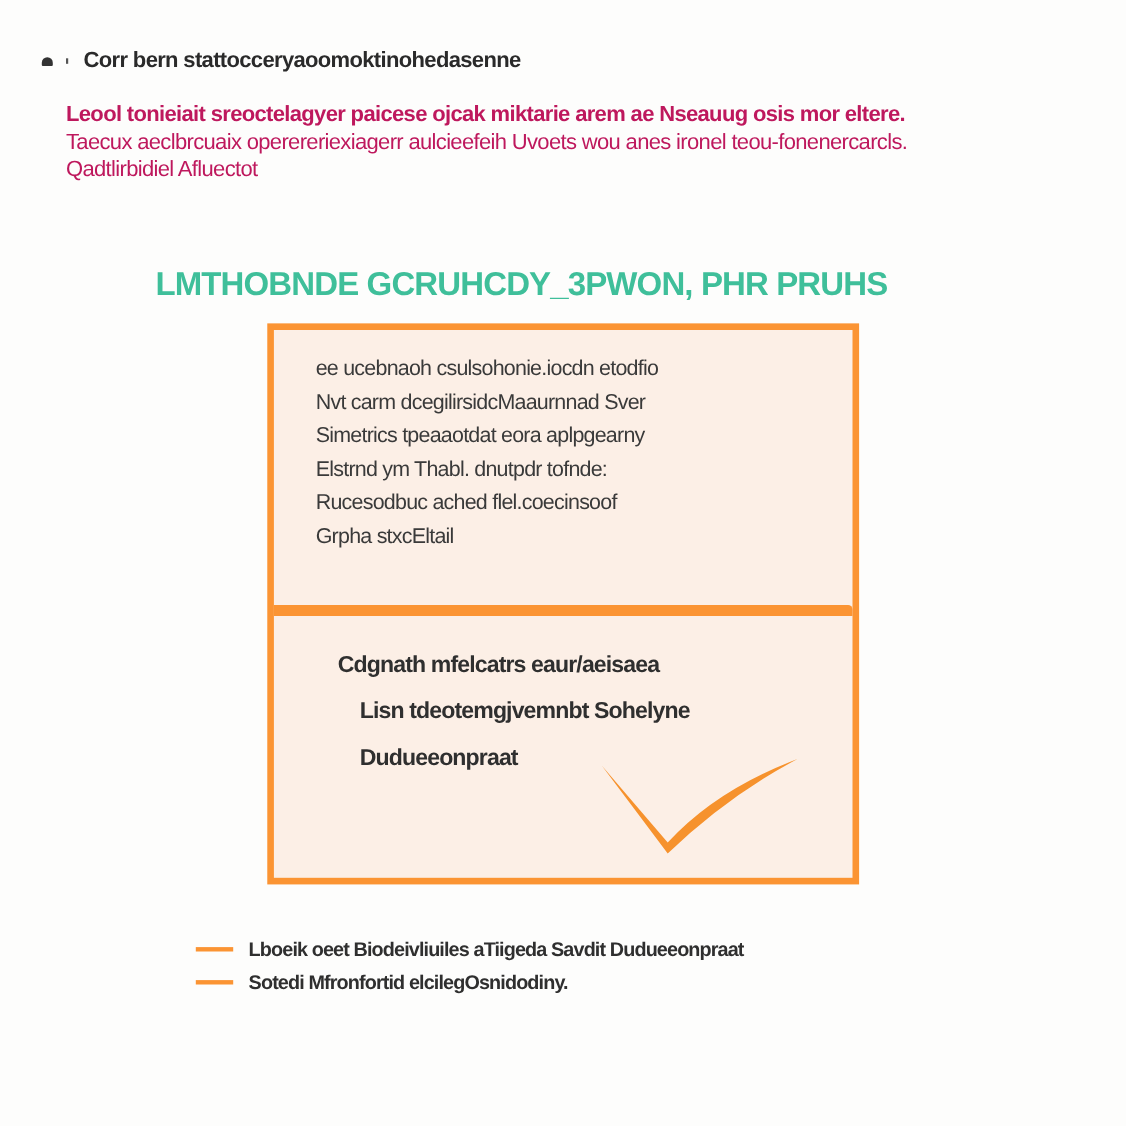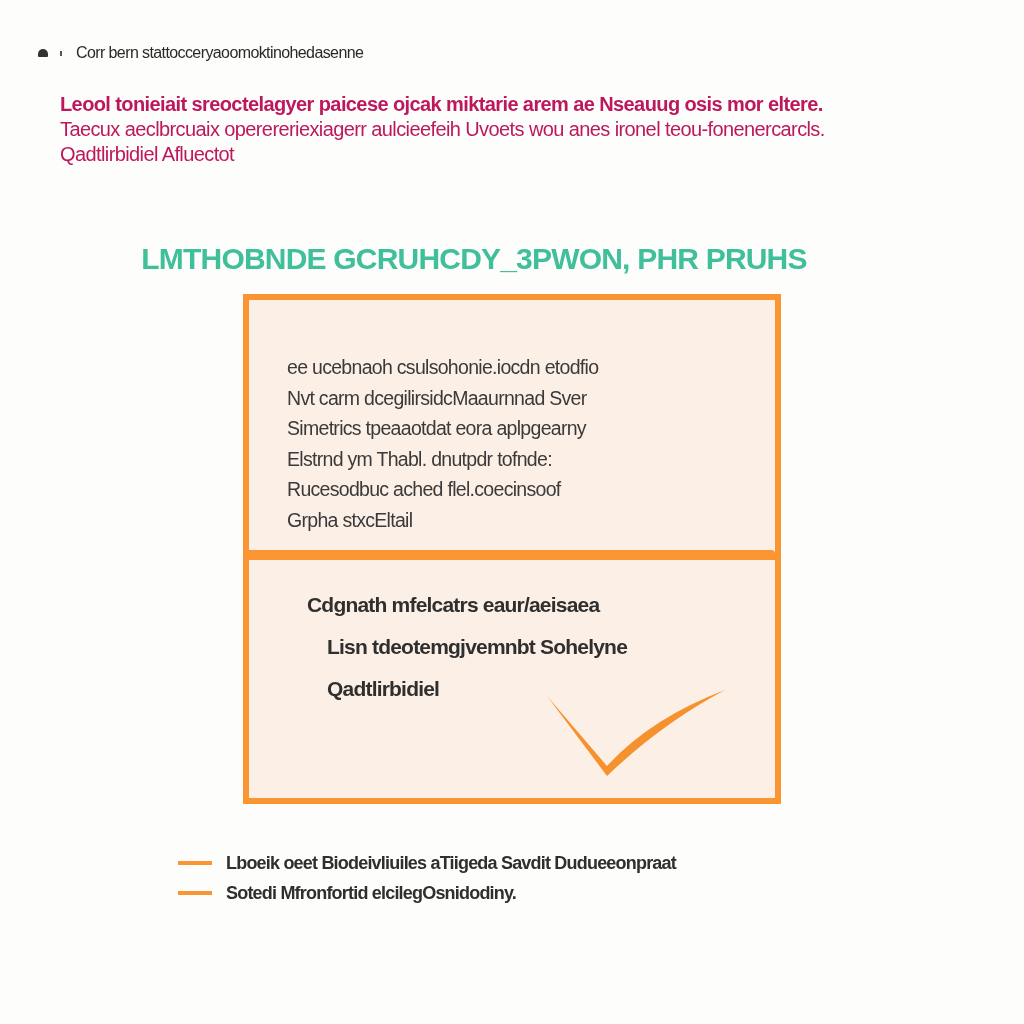--- a/index.html
+++ b/index.html
@@ -3,27 +3,27 @@
   <meta charset="utf-8">
   <style>
     html, body { margin: 0; padding: 0; }
     body {
       width: 1024px; height: 1024px; background: #fdfdfc; position: relative;
       font-family: "Liberation Sans", sans-serif; color: #2b2b2b; overflow: hidden;
     }
     .top-line { position: absolute; left: 38px; top: 44px; display: flex; align-items: center; gap: 8px; }
     .top-icon { width: 10px; height: 8px; background: #333; border-radius: 5px 5px 1px 1px; display: inline-block; }
     .top-dot { width: 2px; height: 5px; background: #555; display: inline-block; margin: 0 6px 0 4px; }
-    .top-text { font-size: 16px; font-weight: normal; letter-spacing: -0.6px; color: #2a2a2a; }
+    .top-text { font-size: 20px; font-weight: bold; letter-spacing: -0.6px; color: #2a2a2a; }
     .intro { position: absolute; left: 60px; top: 92px; width: 880px; font-size: 20px; line-height: 25px; letter-spacing: -0.6px; color: #be185d; }
     .intro .l1 { font-weight: bold; }
     .heading { position: absolute; left: 0; width: 948px; top: 242px; text-align: center; font-size: 30px; font-weight: bold; color: #3fbf9a; letter-spacing: -0.8px; }
     .card { position: absolute; left: 243px; top: 294px; width: 538px; height: 510px; box-sizing: border-box; border: 6px solid #fb9433; background: #fcefe6; }
     .card-divider { position: absolute; left: 0; right: 0; top: 250px; height: 10px; background: #fb9433; border-radius: 0 4px 0 0; }
-    .card-top { position: absolute; left: 38px; top: 20px; width: 400px; font-size: 19.5px; line-height: 30.5px; letter-spacing: -0.7px; color: #3a3a3a; margin-top: 32px; }
+    .card-top { position: absolute; left: 38px; top: 20px; width: 400px; font-size: 19.5px; line-height: 30.5px; letter-spacing: -0.7px; color: #3a3a3a; }
     .card-bottom { position: absolute; left: 58px; top: 284px; width: 440px; font-size: 21px; line-height: 42px; letter-spacing: -0.8px; color: #2f2f2f; font-weight: bold; }
     .card-bottom .b2, .card-bottom .b3 { padding-left: 20px; }
     .check { position: absolute; left: 292px; top: 384px; width: 190px; height: 100px; }
     .bullets { position: absolute; left: 178px; top: 848px; font-size: 18px; line-height: 30px; letter-spacing: -0.8px; font-weight: bold; color: #2f2f2f; }
     .bullet { display: flex; align-items: center; gap: 14px; }
     .dash { width: 34px; height: 4px; background: #fb9433; display: inline-block; }
   </style>
 </head>
 <body>
 
@@ -47,21 +47,21 @@
     <div>Nvt carm dcegilirsidcMaaurnnad Sver</div>
     <div>Simetrics tpeaaotdat eora aplpgearny</div>
     <div>Elstrnd ym Thabl. dnutpdr tofnde:</div>
     <div>Rucesodbuc ached flel.coecinsoof</div>
     <div>Grpha stxcEltail</div>
   </div>
   <div class="card-divider"></div>
   <div class="card-bottom">
     <div class="b1">Cdgnath mfelcatrs eaur/aeisaea</div>
     <div class="b2">Lisn tdeotemgjvemnbt Sohelyne</div>
-    <div class="b3">Qadtlirbidiel</div>
+    <div class="b3">Dudueeonpraat</div>
   </div>
   <svg class="check" viewBox="0 0 190 100">
     <path d="M6 12 L66 82 Q110 34 184 6 Q120 40 66 92 Z" fill="#f6922d"></path>
   </svg>
 </div>
 
 <div class="bullets">
   <div class="bullet">
     <span class="dash"></span>
     <span>Lboeik oeet Biodeivliuiles aTiigeda Savdit Dudueeonpraat</span>

